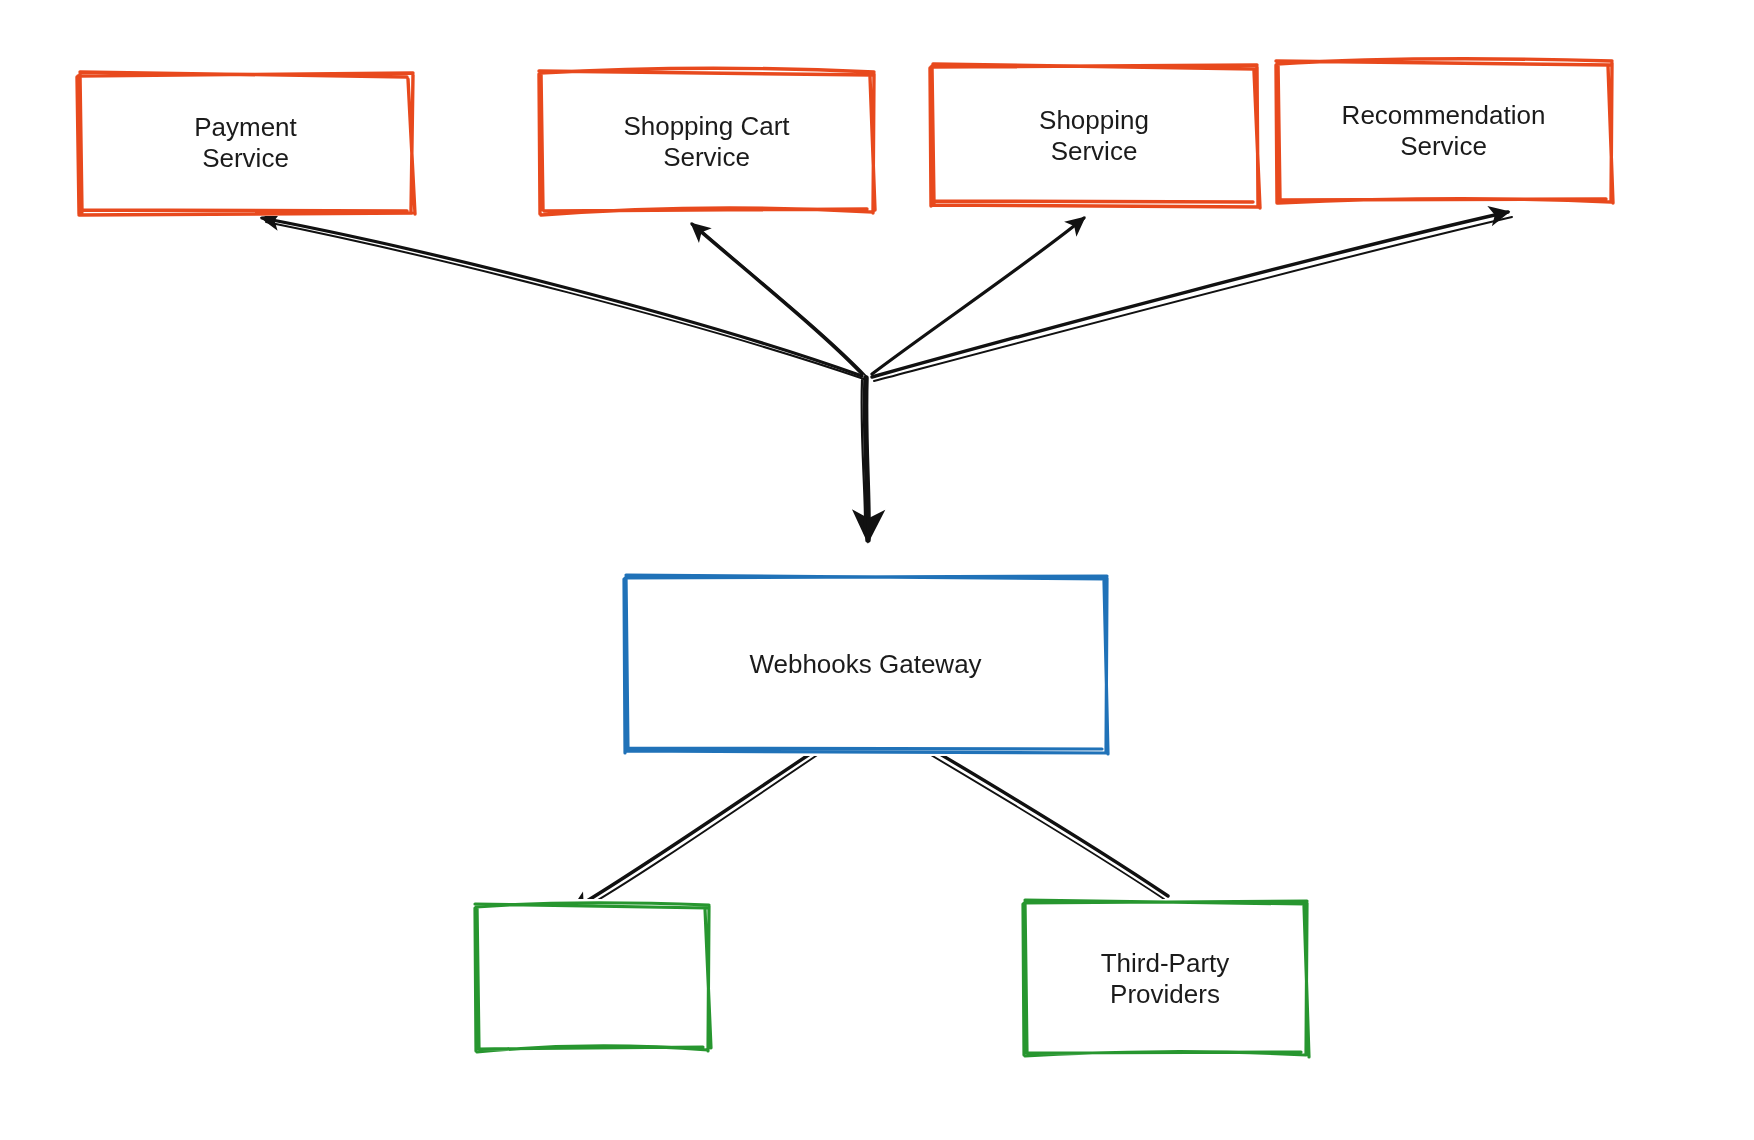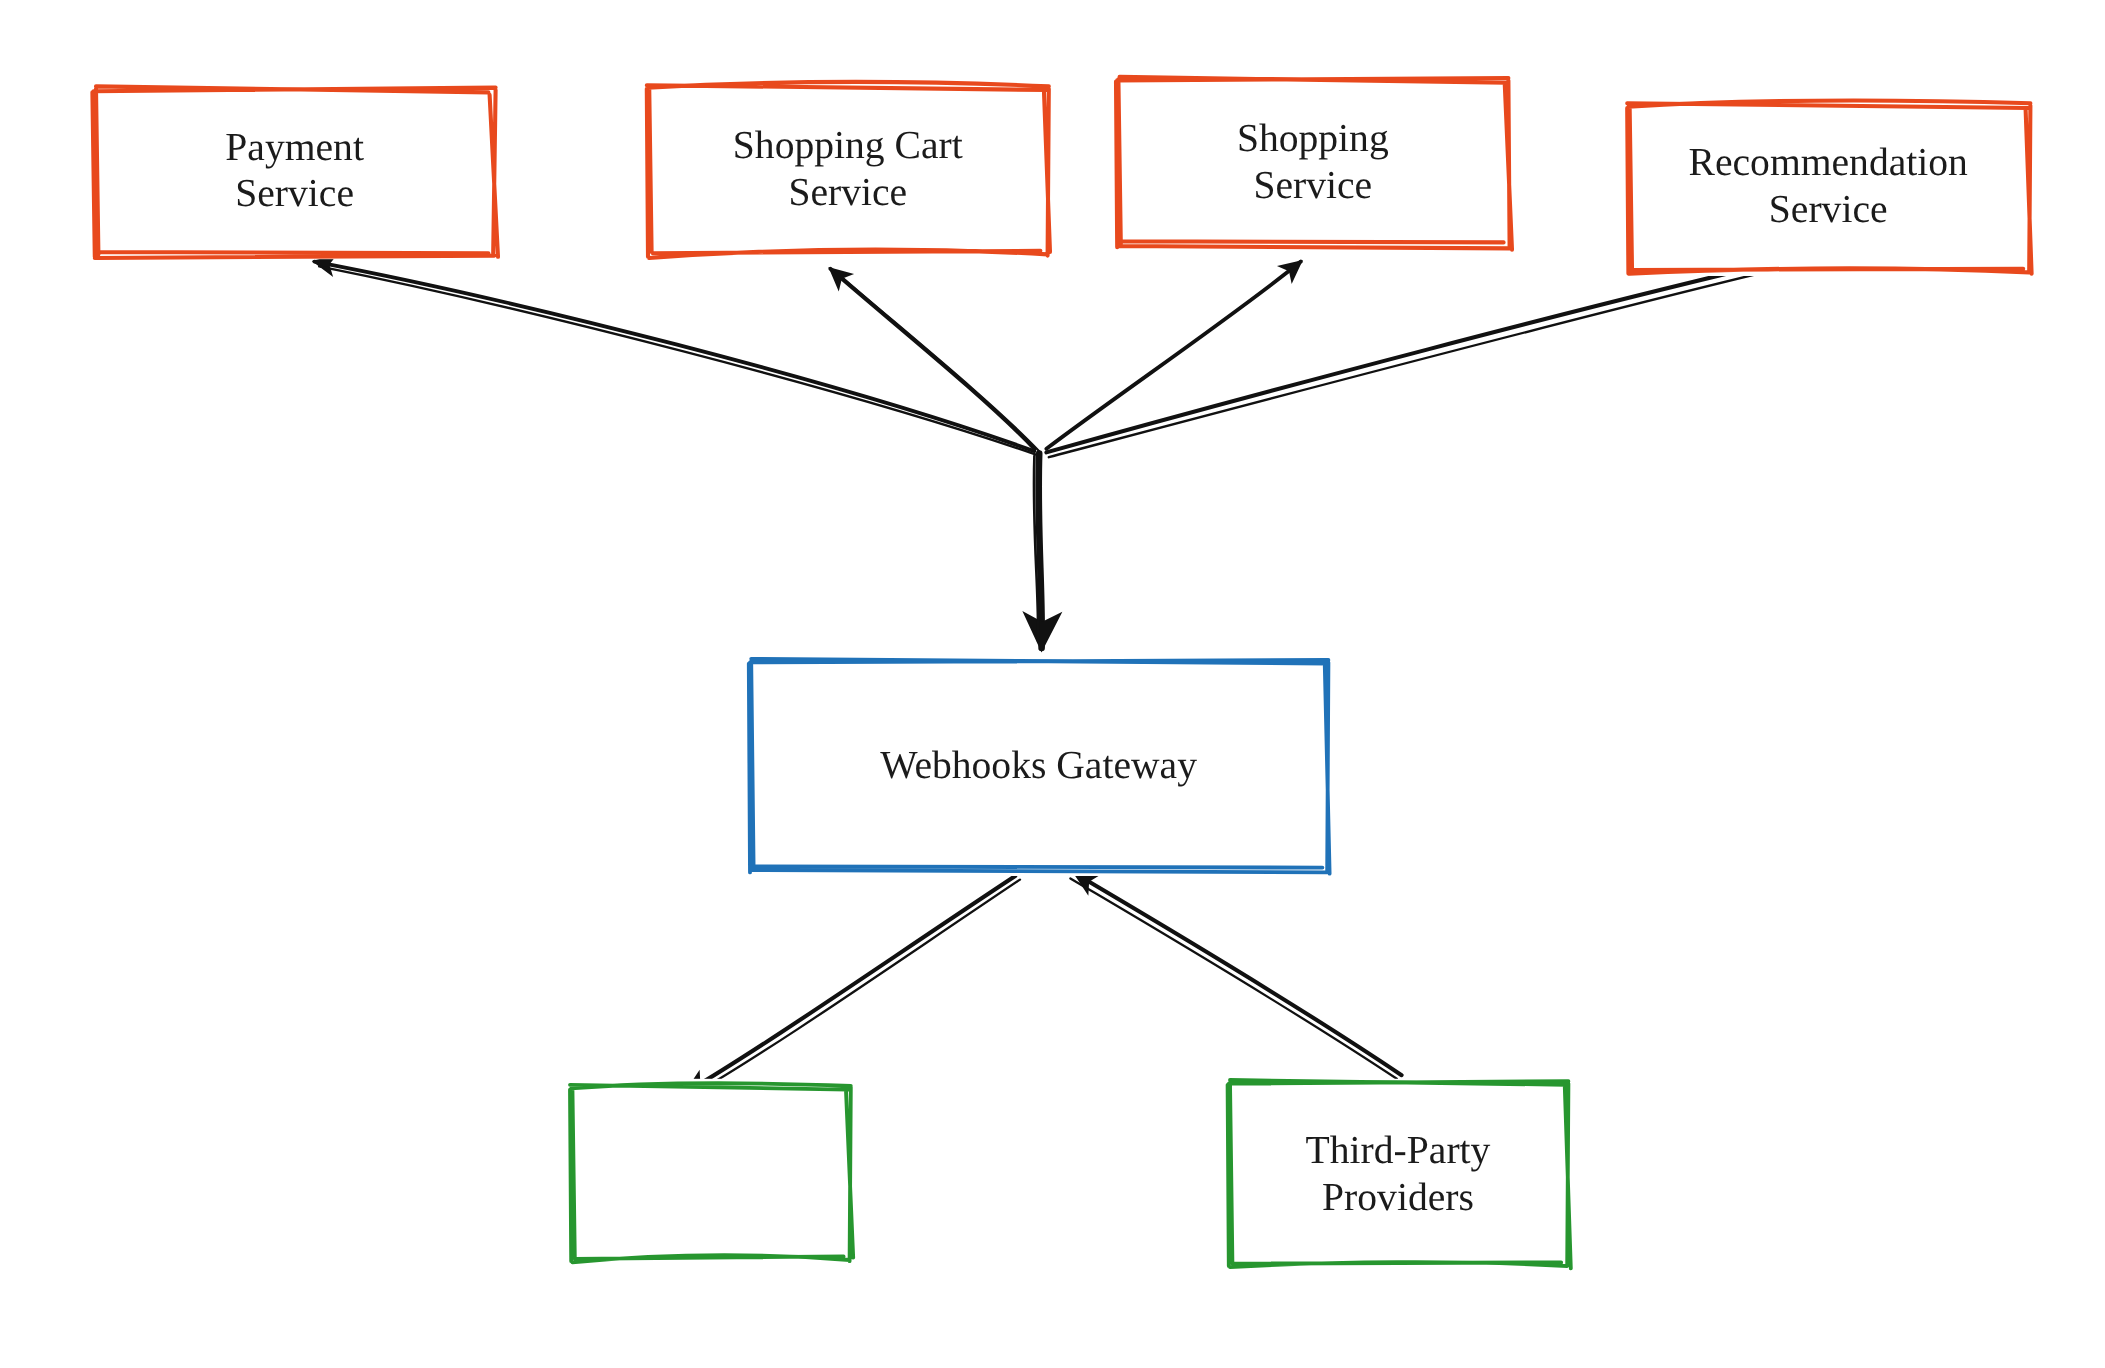--- a/index.html
+++ b/index.html
@@ -32,22 +32,22 @@
     background: #ffffff;
     display: flex;
     align-items: center;
     justify-content: center;
     text-align: center;
   }
   .node .node-label {
     position: relative;
     z-index: 3;
     color: #1b1b1b;
-    font-family: Liberation Serif, serif;
-    font-size: 33px;
+    font-family: Liberation Sans, sans-serif;
+    font-size: 26px;
     line-height: 1.18;
     letter-spacing: 0px;
     white-space: pre-line;
     font-weight: 400;
   }
   .node .sketch-frame {
     position: absolute;
     left: 0;
     top: 0;
     width: 100%;
@@ -129,32 +129,32 @@
     <svg class="sketch-frame" viewBox="0 0 334 148" preserveAspectRatio="none">
       <path d="M4,5 L330,3 M6,2 L328,7
                M330,5 L331,143 M327,9 L333,146
                M331,145 L5,143 M326,140 L7,139
                M4,144 L3,6 M7,141 L5,4" fill="none" stroke="#e8491d" stroke-width="3.4" stroke-linecap="round" vector-effect="non-scaling-stroke"></path>
     </svg>
     <span class="node-label">Shopping
 Service</span>
   </div>
 
-  <div class="node" style="left:1352px; top:57px; width:343px; height:148px;margin-top:25px;">
+  <div class="node" style="left:1272px; top:57px; width:343px; height:148px;">
     <svg class="sketch-frame" viewBox="0 0 343 148" preserveAspectRatio="none">
       <path d="M5,7 C115,0 235,1 340,4 M4,4 L338,8
                M340,6 L339,144 M336,9 L341,146
                M339,145 C232,140 114,141 6,146 M334,142 L8,143
                M5,146 L4,8 M8,142 L6,5" fill="none" stroke="#e8491d" stroke-width="3.4" stroke-linecap="round" vector-effect="non-scaling-stroke"></path>
     </svg>
     <span class="node-label">Recommendation
 Service</span>
   </div>
 
-  <div class="node" style="left:621px; top:547px; width:489px; height:183px;">
+  <div class="node" style="left:621px; top:573px; width:489px; height:183px;">
     <svg class="sketch-frame" viewBox="0 0 489 183" preserveAspectRatio="none">
       <path d="M4,5 L486,3 M5,2 L484,6
                M486,5 L485,179 M483,8 L487,181
                M485,180 L5,178 M481,176 L7,175
                M4,180 L3,6 M7,177 L5,4" fill="none" stroke="#2072b8" stroke-width="3.2" stroke-linecap="round" vector-effect="non-scaling-stroke"></path>
     </svg>
     <span class="node-label">Webhooks Gateway</span>
   </div>
 
   <div class="node" style="left:470px; top:899px; width:243px; height:156px;">

